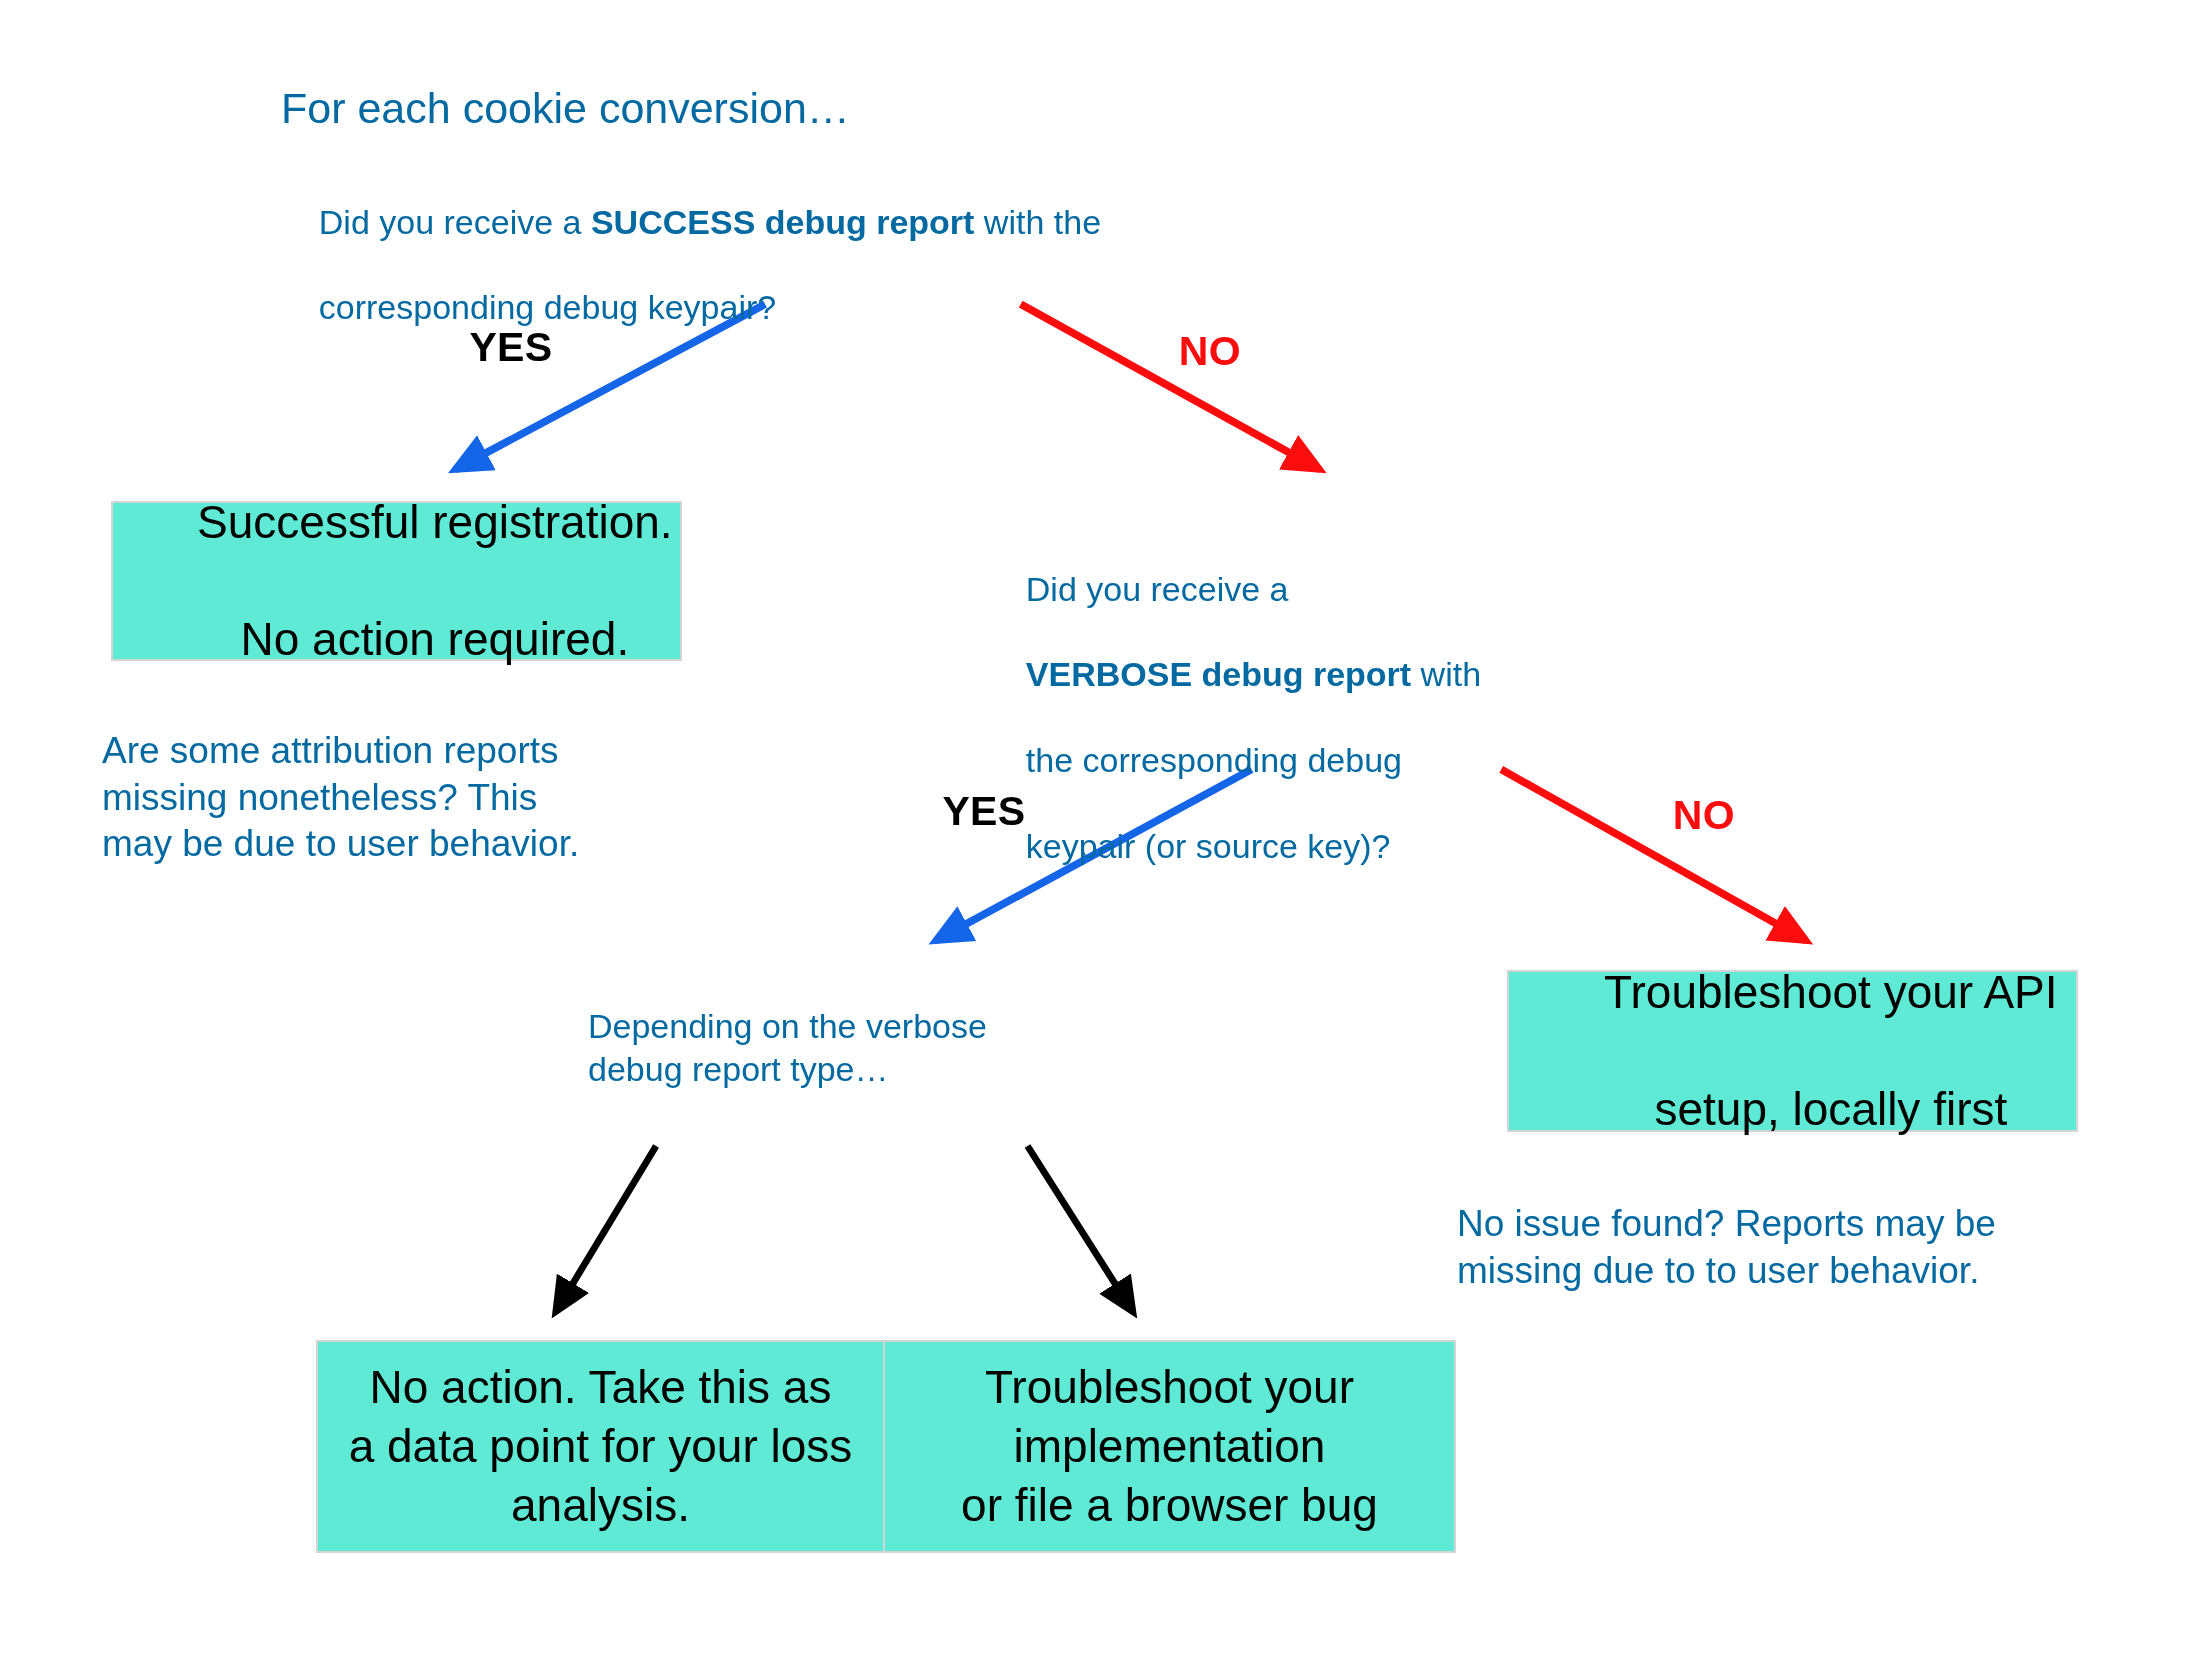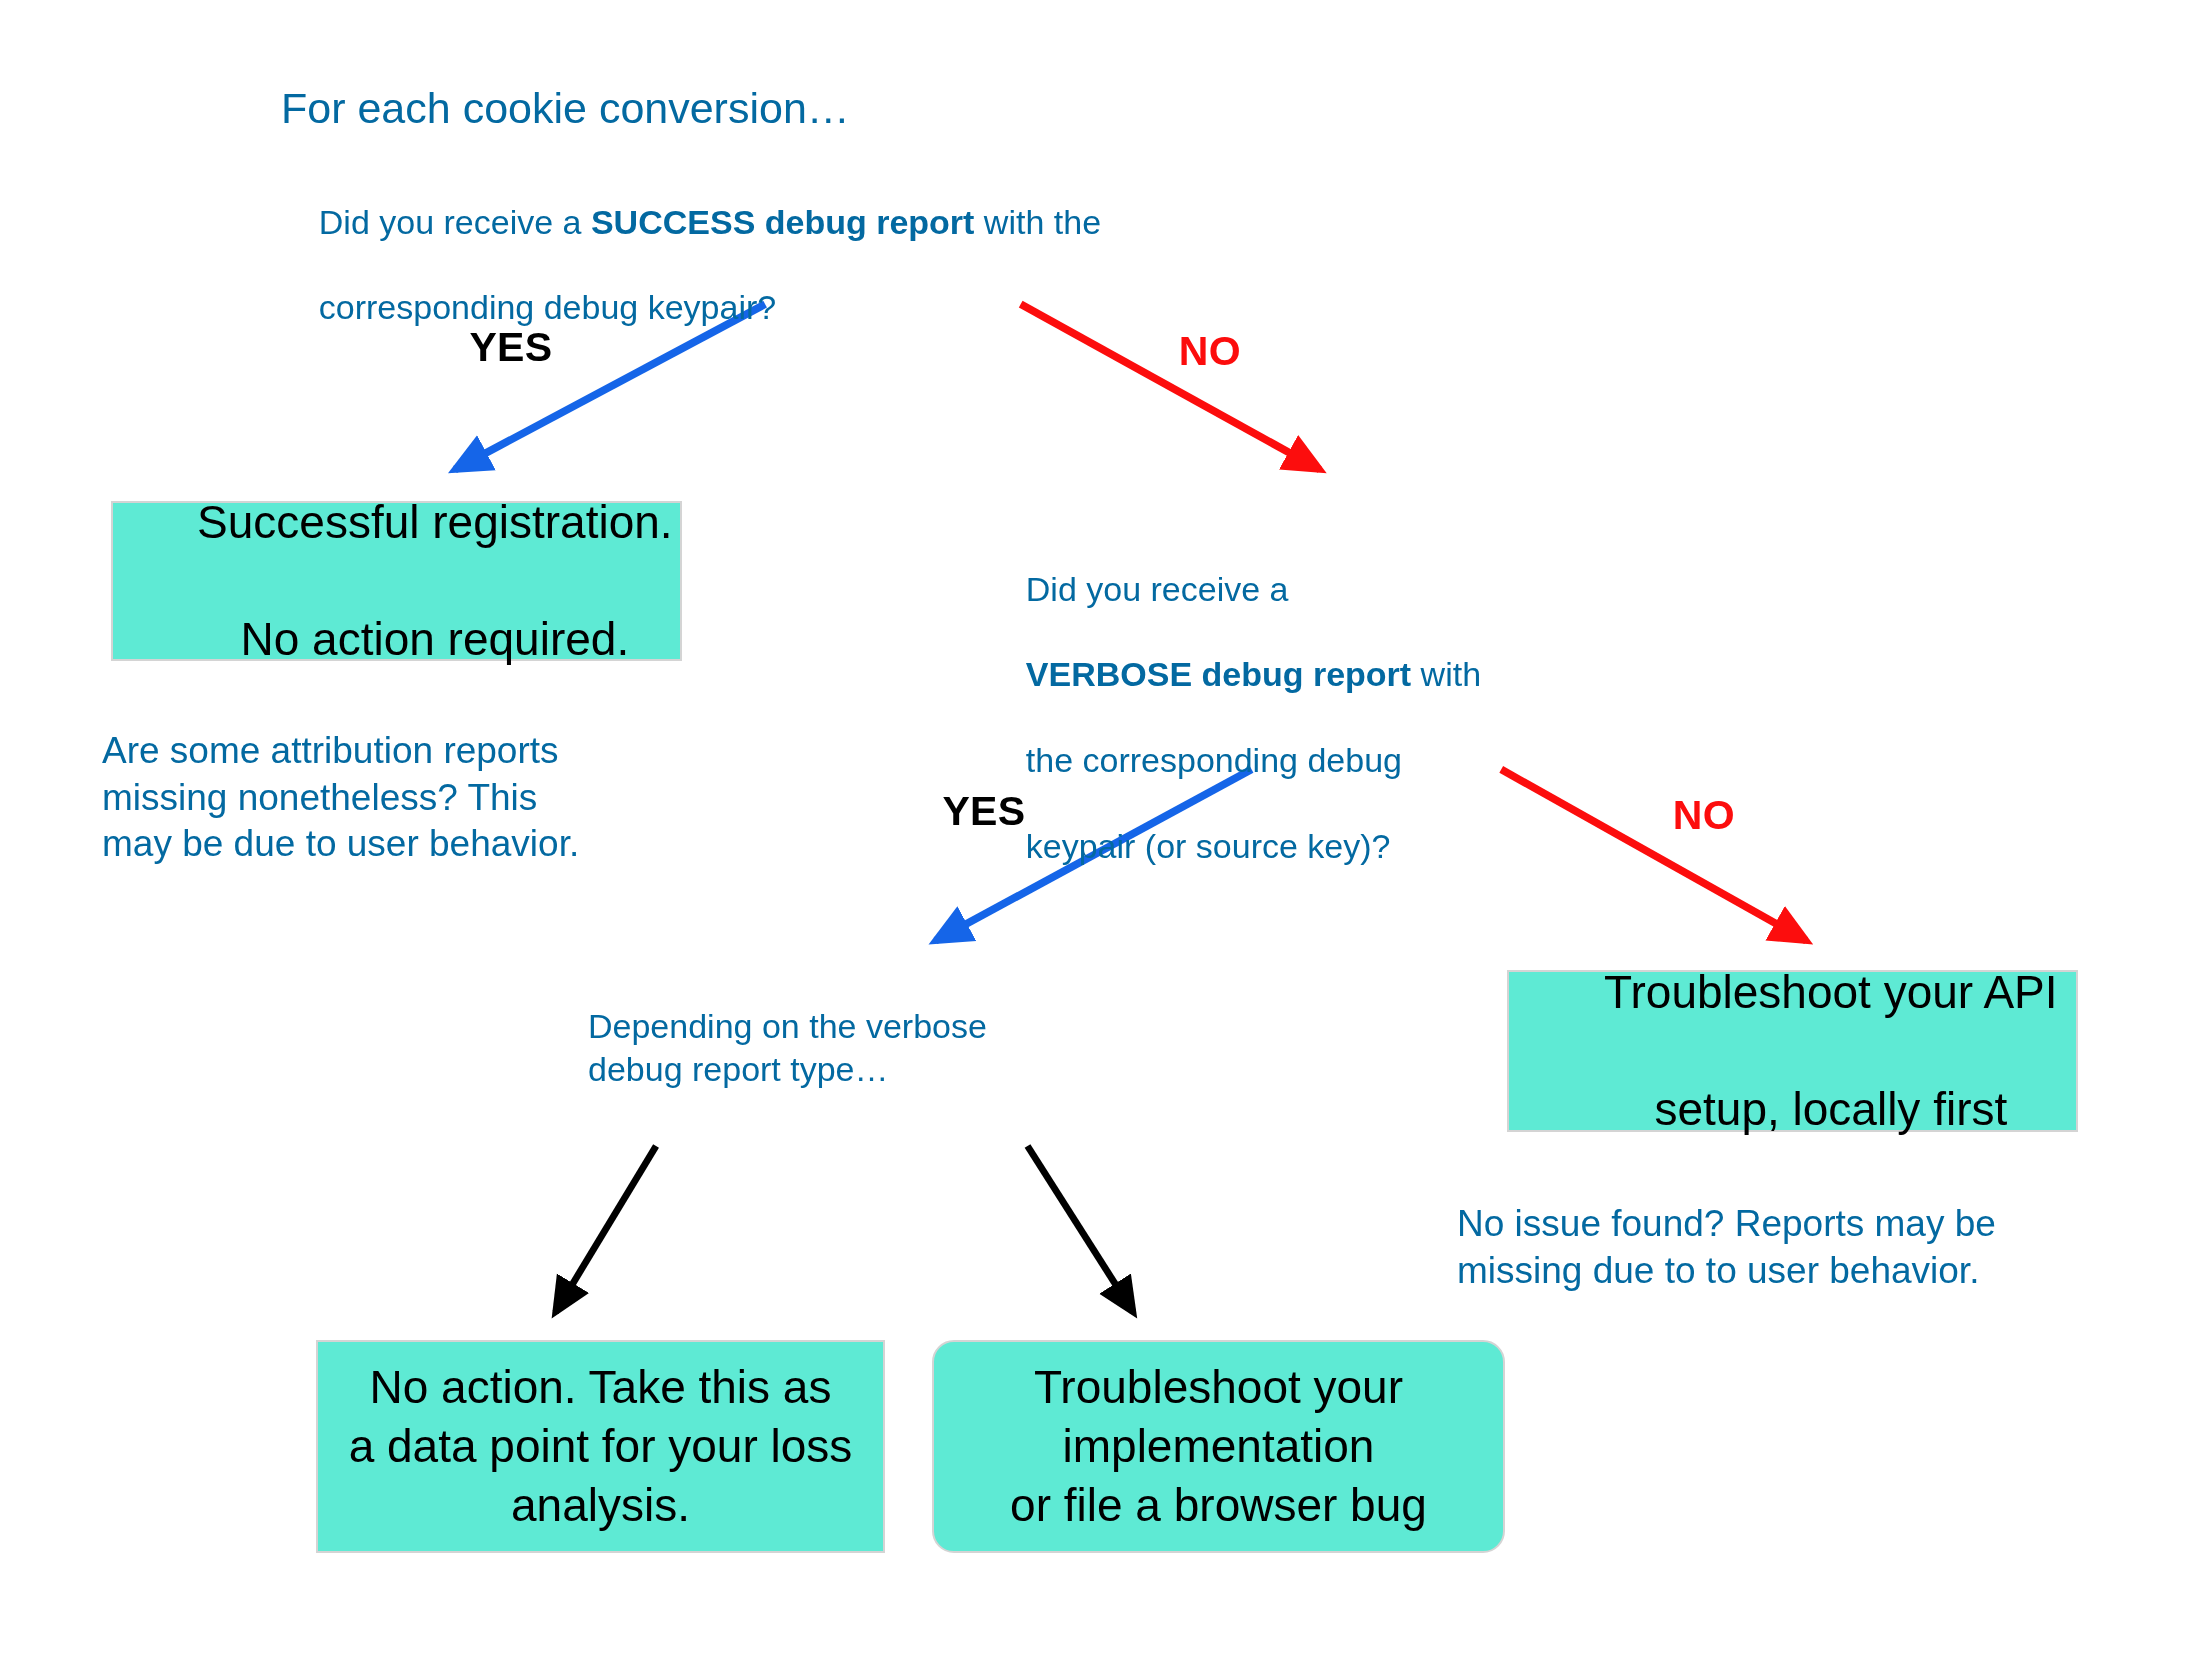--- a/index.html
+++ b/index.html
@@ -143,20 +143,20 @@
 
   <div class="txt note" style="left:1457px; top:1155px; width:673px;">No issue found? Reports may be
 missing due to to user behavior.</div>
 
   <div class="box" style="left:308px; top:1340px; width:569px; height:213px;margin-left:8px;">
     <div>No action. Take this as
 a data point for your loss
 analysis.</div>
   </div>
 
-  <div class="box" style="left:932px; top:1340px; width:573px; height:213px;border-radius:22px;">
+  <div class="box" style="left:883px; top:1340px; width:573px; height:213px;">
     <div>Troubleshoot your
 implementation
 or file a browser bug</div>
   </div>
 
 </div>
 
 
 </body></html>

